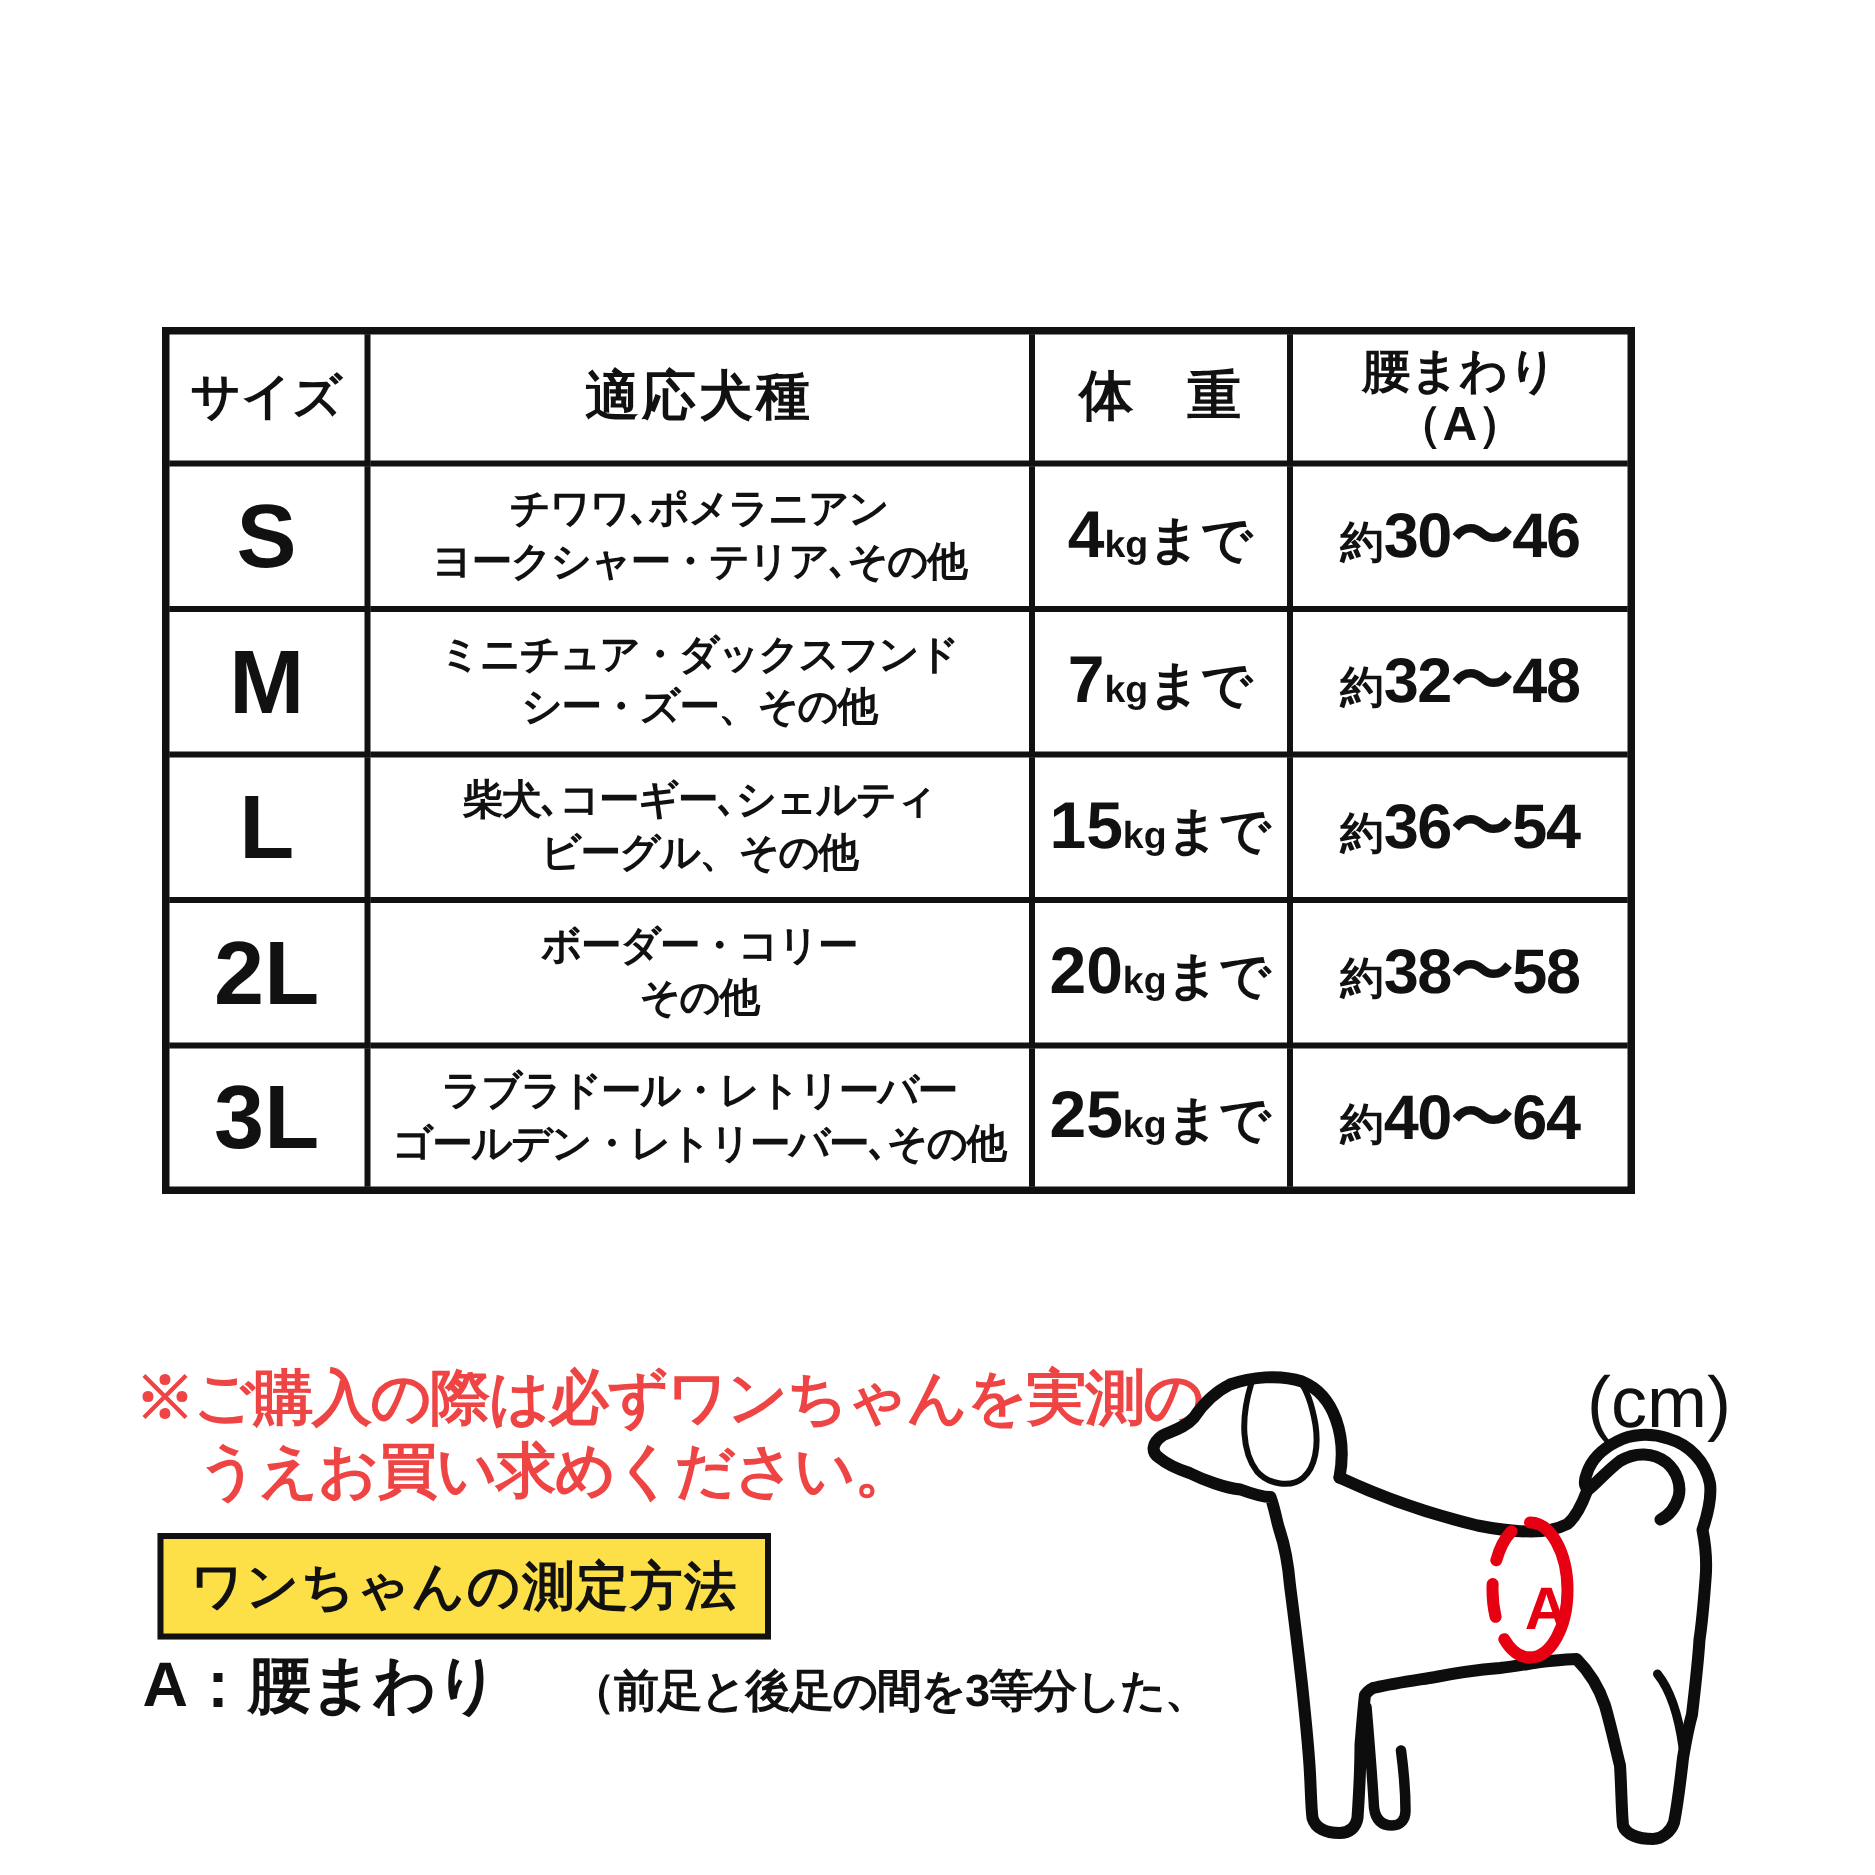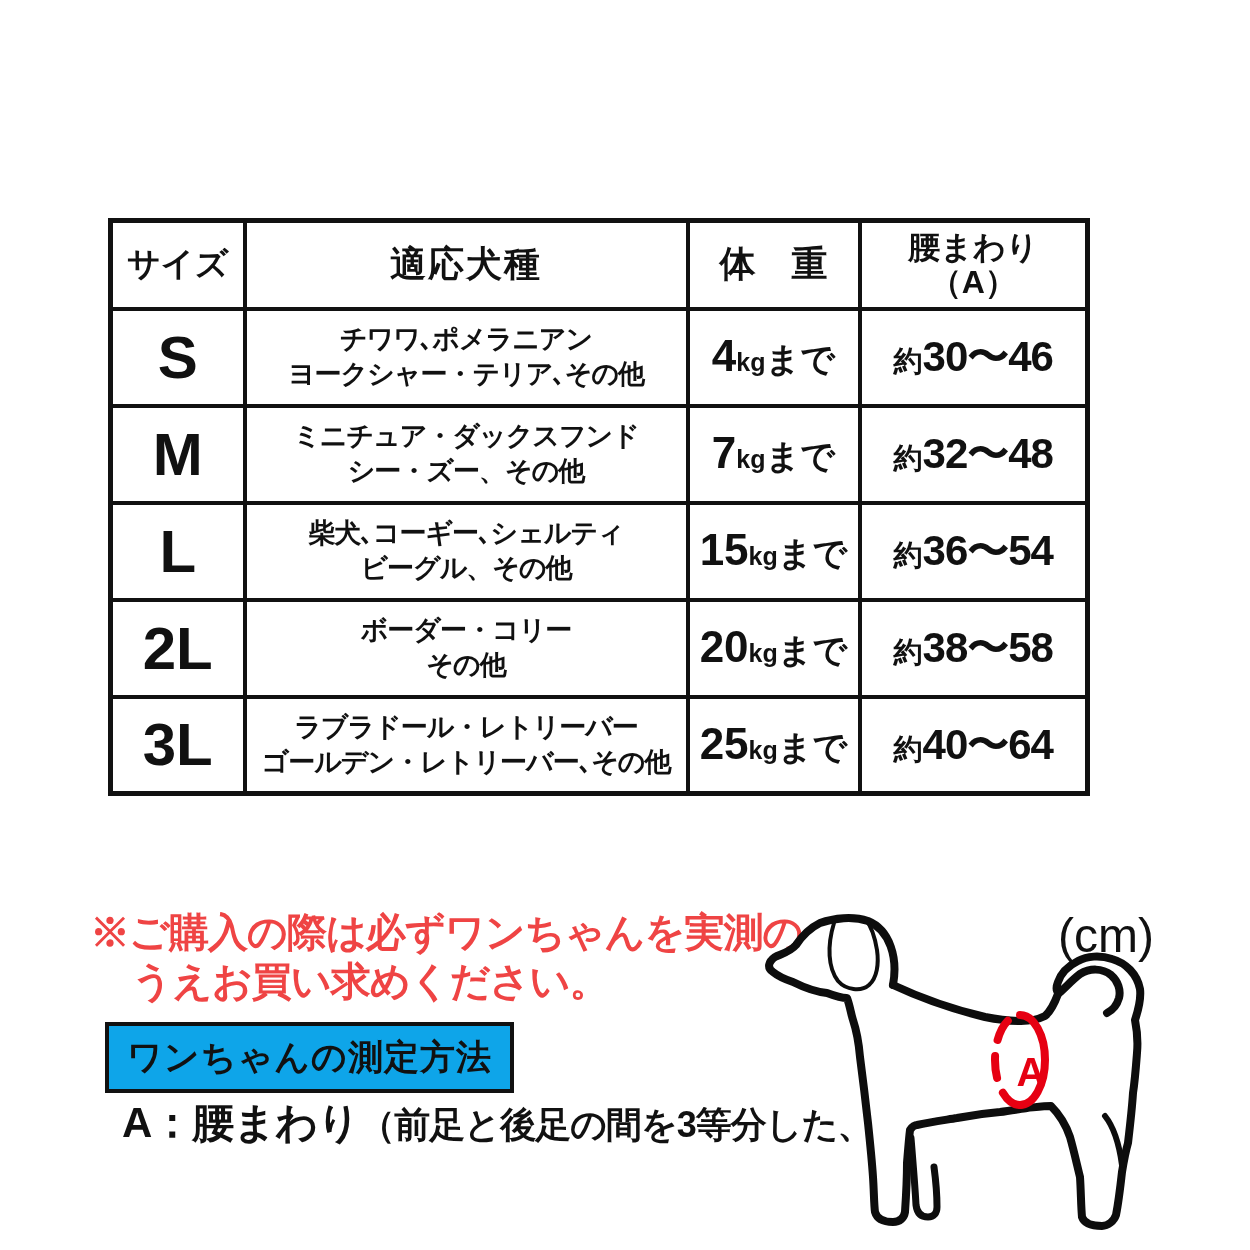--- a/index.html
+++ b/index.html
@@ -33,26 +33,26 @@
   .x-pre   { font-size:29px; font-weight:800; }
   .x-range { font-size:42px; font-weight:800; letter-spacing:-1px; }
 
   
   .purchase-note { position:absolute; left:90px; top:908px; font-weight:800;
                    font-size:40px; line-height:1.22; letter-spacing:-1px; }
   .purchase-note .line2 { padding-left:42px; }
   .cm-label { position:absolute; left:1058px; top:908px; font-size:48px; font-weight:normal; color:#111; }
 
   .method-box { position:absolute; left:105px; top:1022px; border:4px solid #111;
-                padding:8px 18px; font-size:35px; font-weight:bold; letter-spacing:1px; background:#0ea5e9; }
+                padding:8px 18px; font-size:35px; font-weight:bold; letter-spacing:1px; background:#fde047; }
 
   .measure { position:absolute; left:95px; top:1095px; }
   .measure-line1 { white-space:nowrap; }
-  .measure-a { font-size:42px; font-weight:bold; letter-spacing:-1px;margin-left:27px; }
-  .measure-paren { font-size:36px; font-weight:bold; letter-spacing:-1px; }
+  .measure-a { font-size:42px; font-weight:bold; letter-spacing:-1px; }
+  .measure-paren { font-size:30px; font-weight:bold; letter-spacing:-1px;margin-left:48px; }
   .measure-line2 { margin-left:180px; margin-top:4px; font-size:30px; font-weight:bold; letter-spacing:-1px; }
 
   
   .dog-wrap { position:absolute; left:750px; top:910px; width:470px; height:340px; }
   .dog-wrap svg { display:block; width:470px; height:340px; }
 </style>
 </head>
 <body>
 
 <div class="page">

